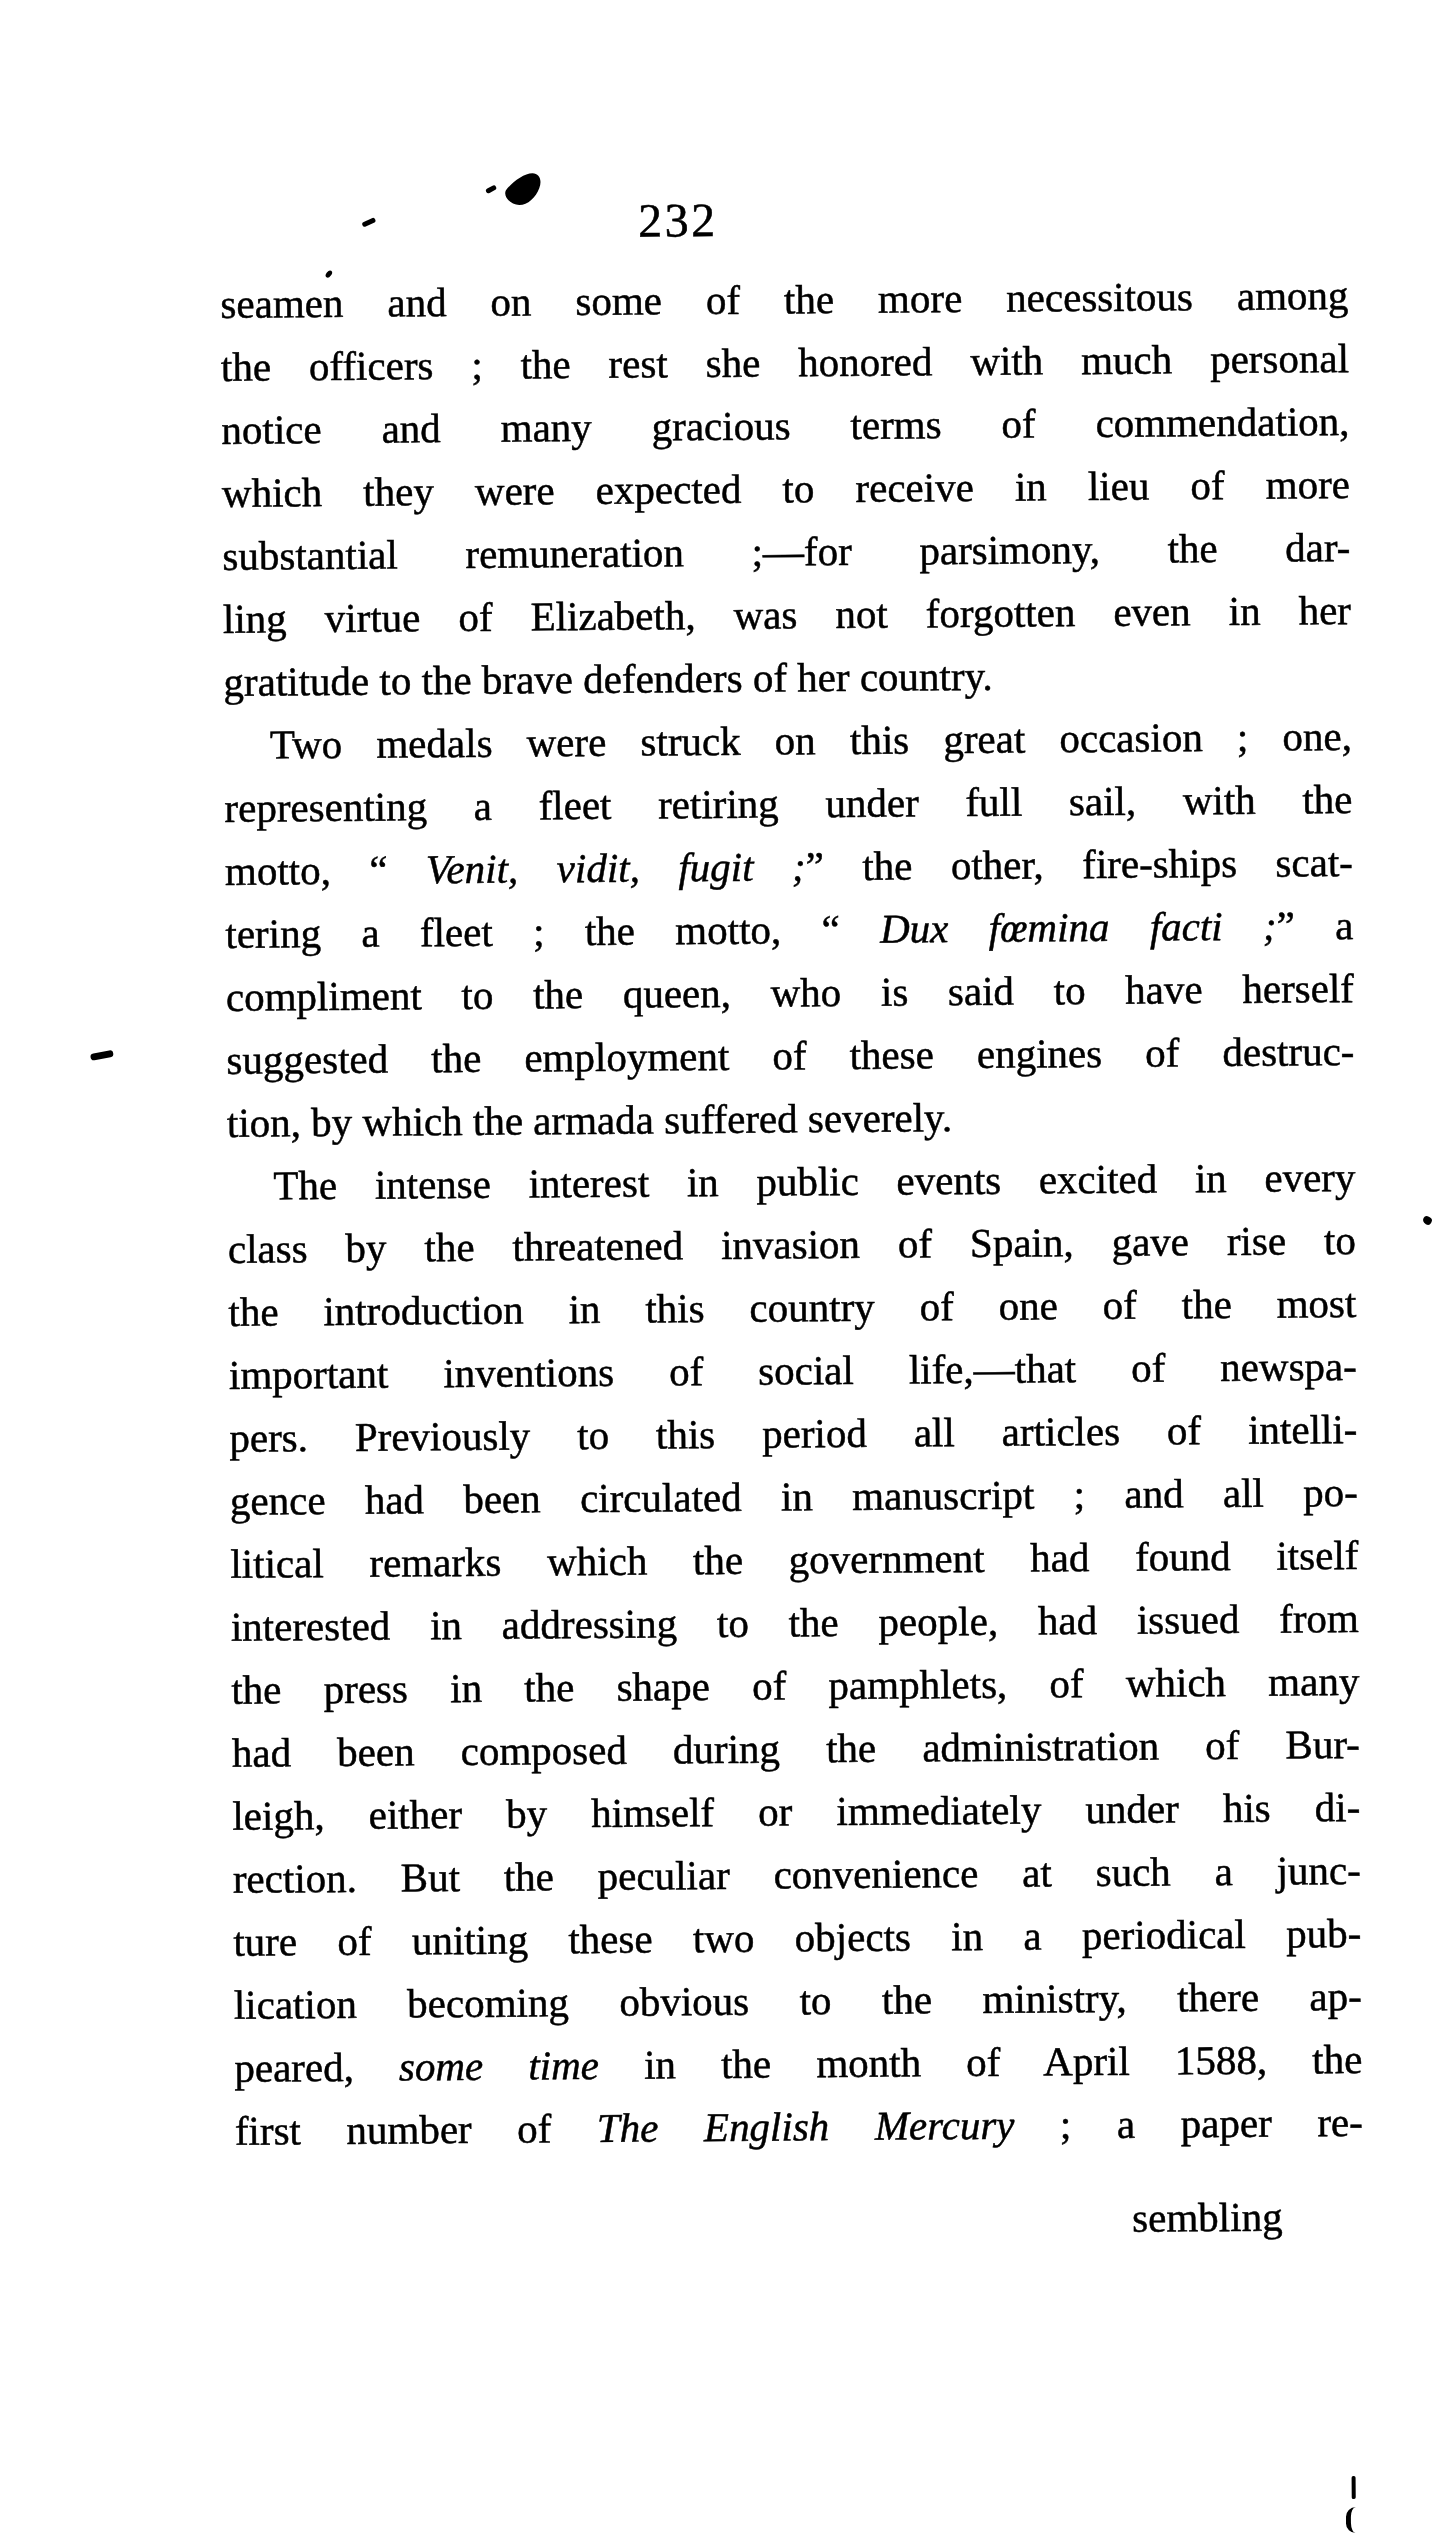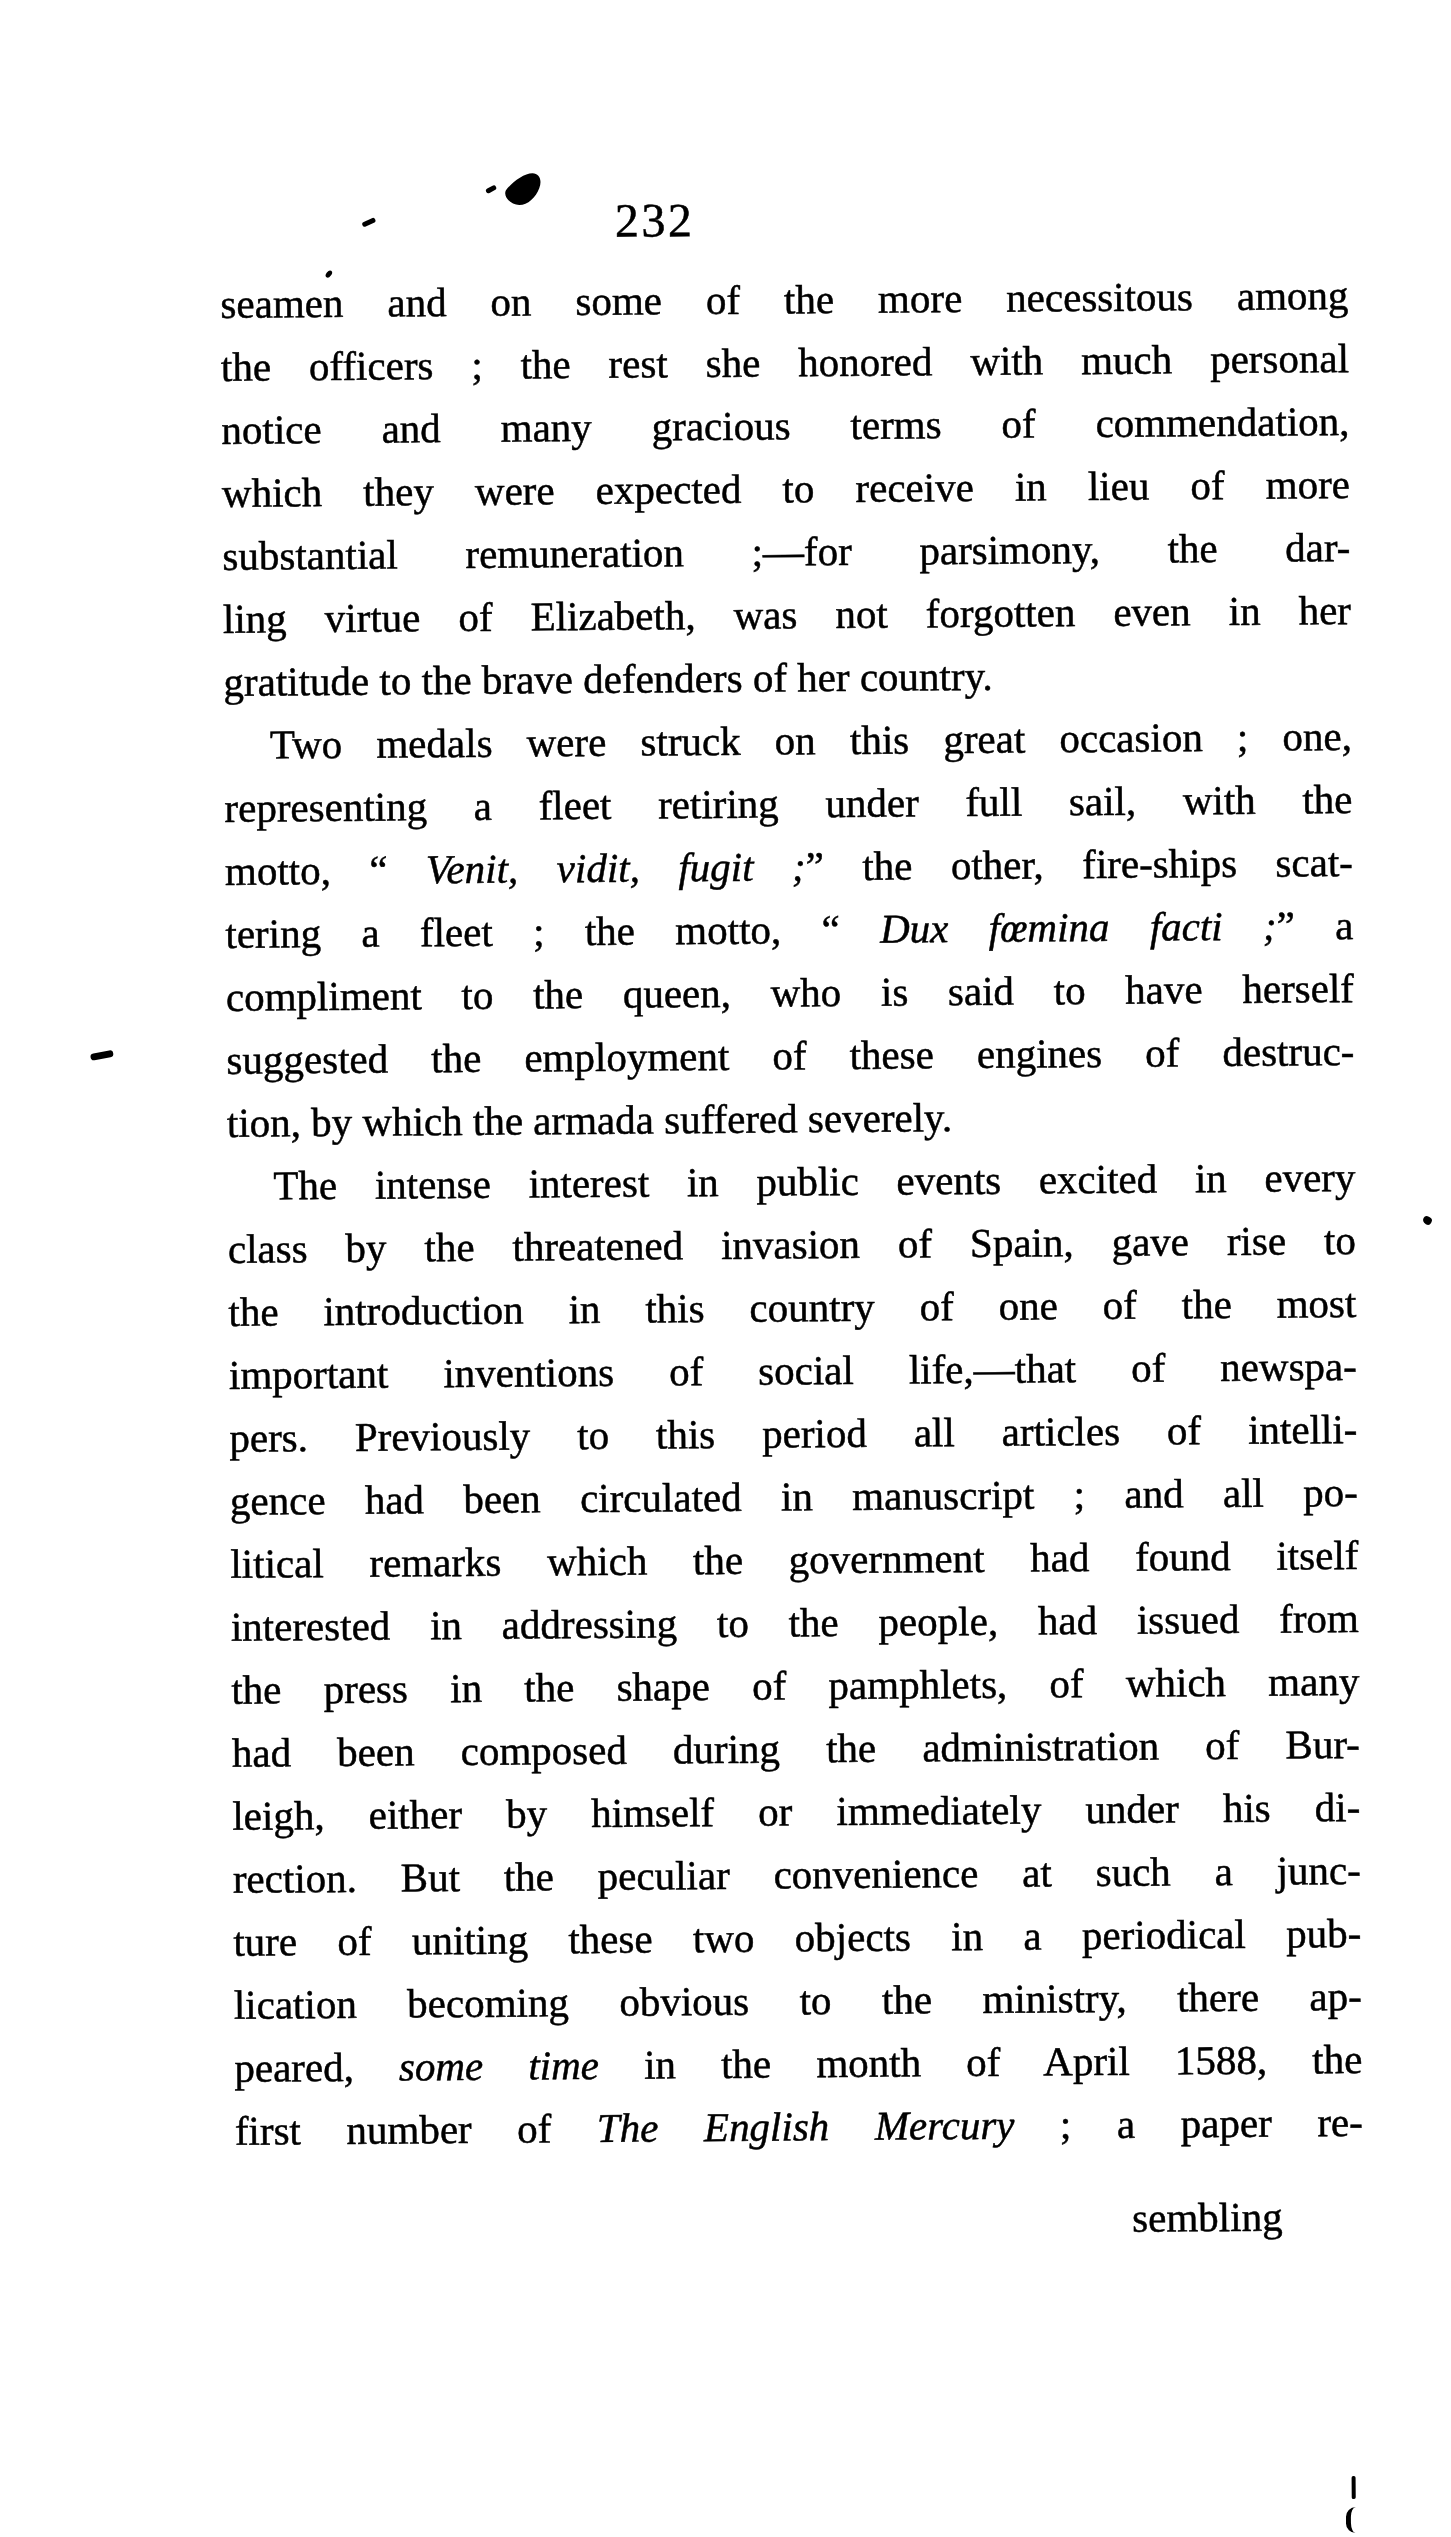--- a/index.html
+++ b/index.html
@@ -22,21 +22,21 @@
     position: absolute;
     inset: 0;
     transform: rotate(-0.45deg);
     transform-origin: 722px 1260px;
   }
   .pagenum {
     position: absolute;
     left: 623px;
     top: 192px;
     width: 126px;
-    text-align: left;
+    text-align: center;
     font-size: 48px;
     letter-spacing: 2.5px;
     -webkit-text-stroke: 0.5px #000;
   }
   .page-text {
     position: absolute;
     left: 228px;
     top: 269px;
     width: 1128px;
     font-size: 41px;

